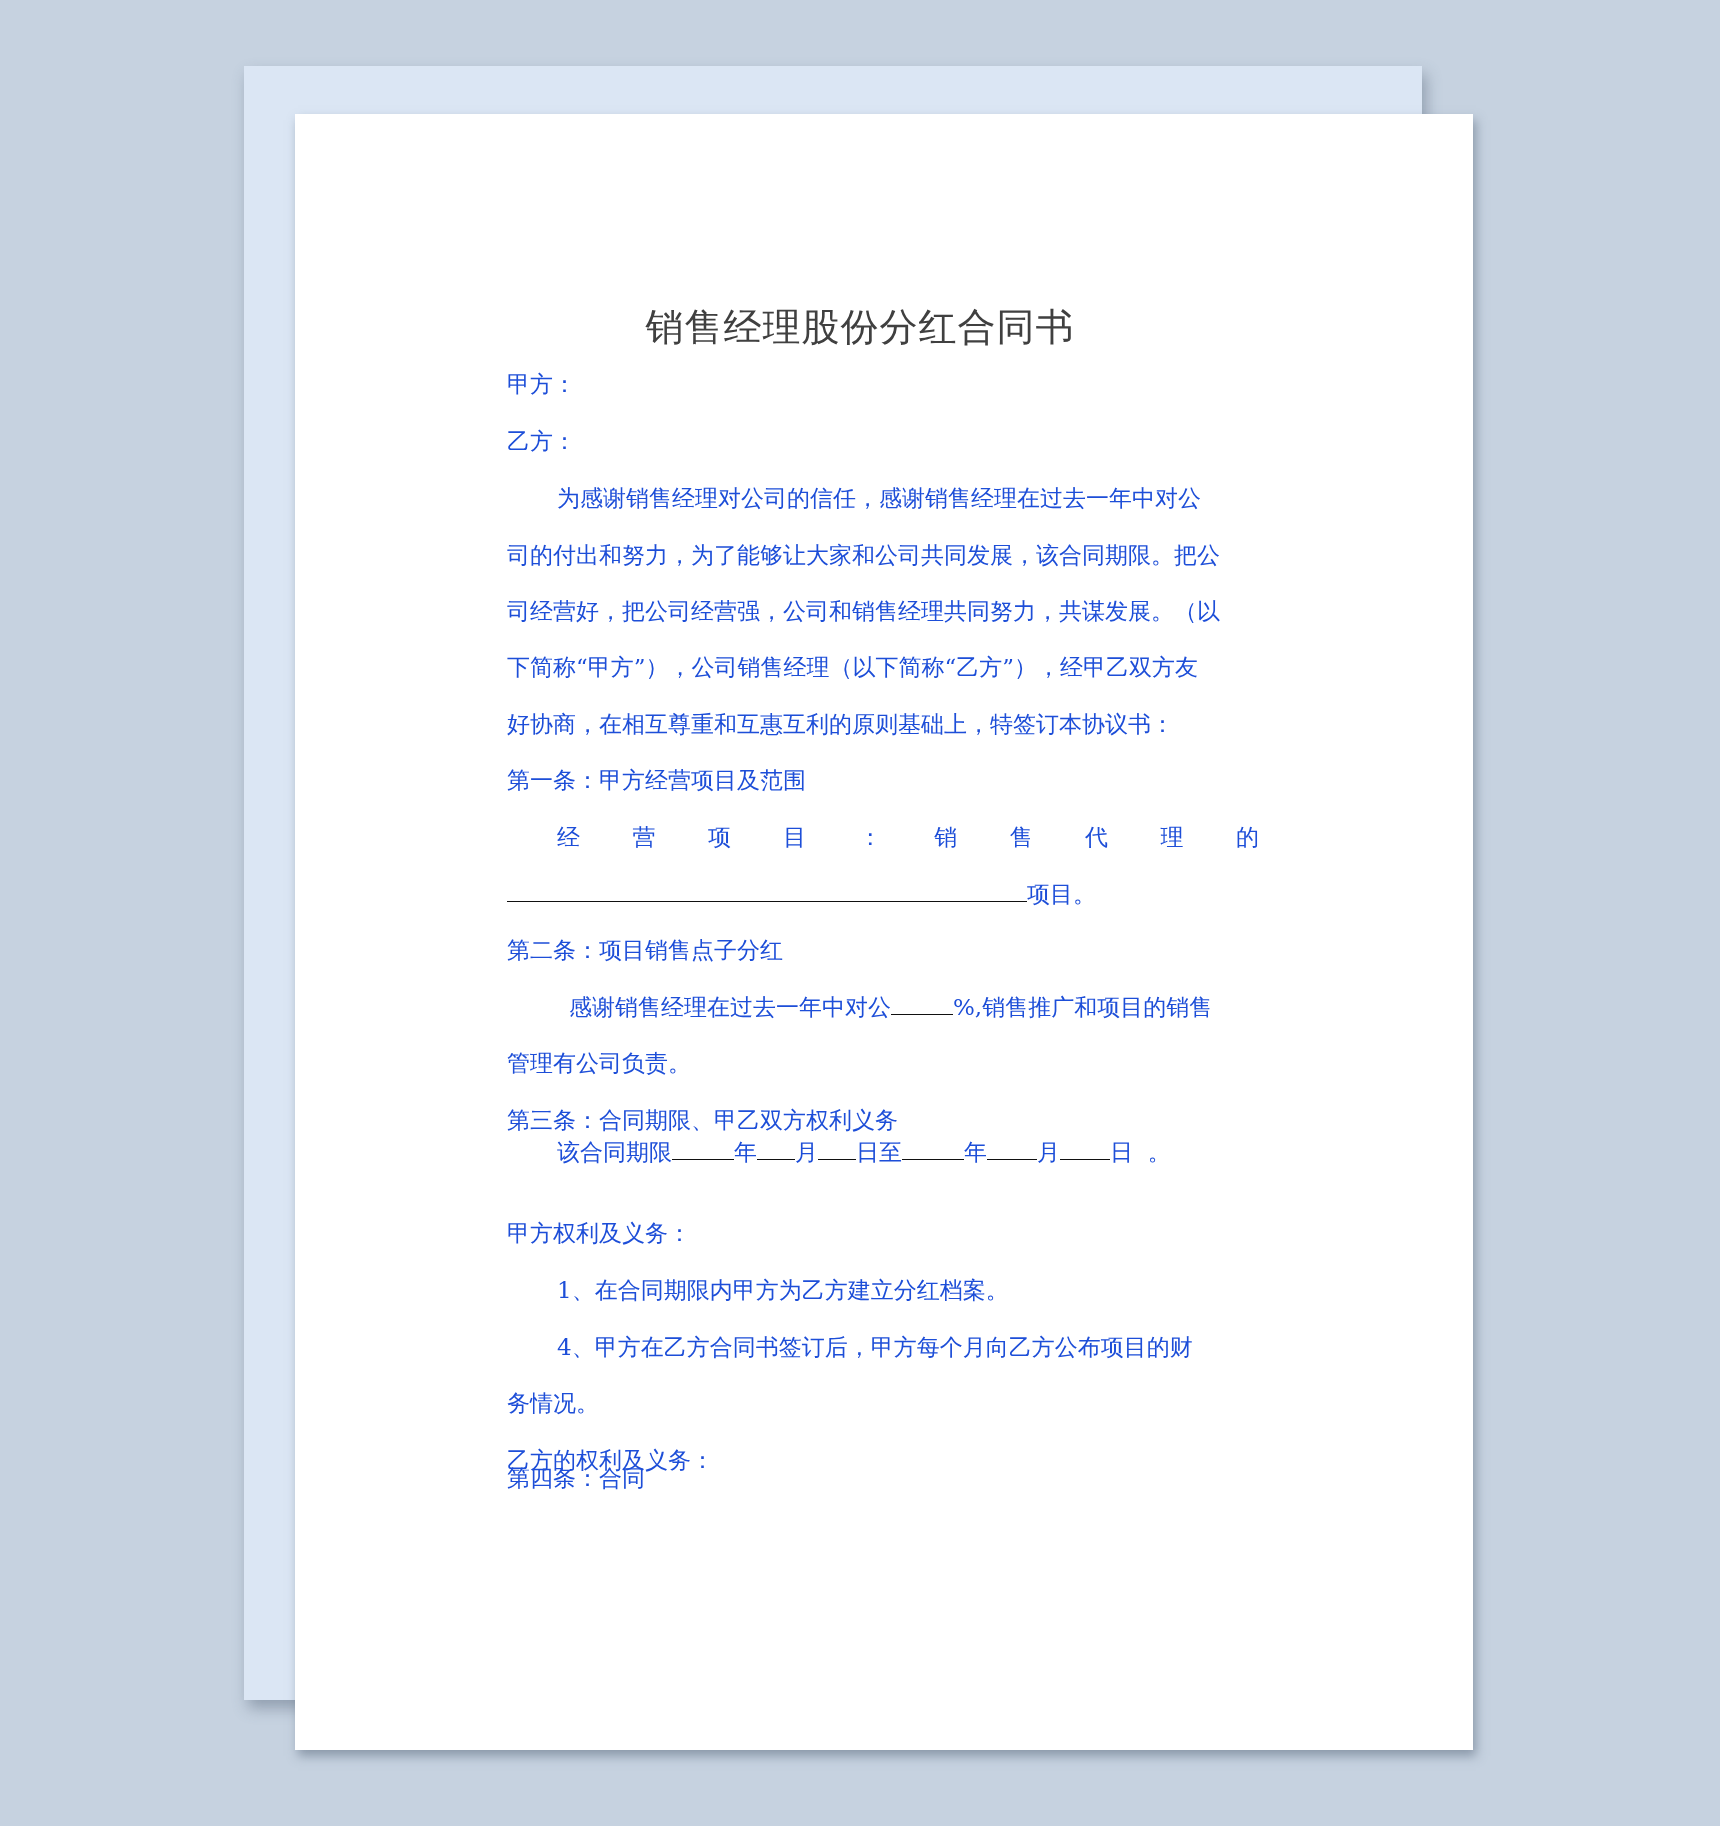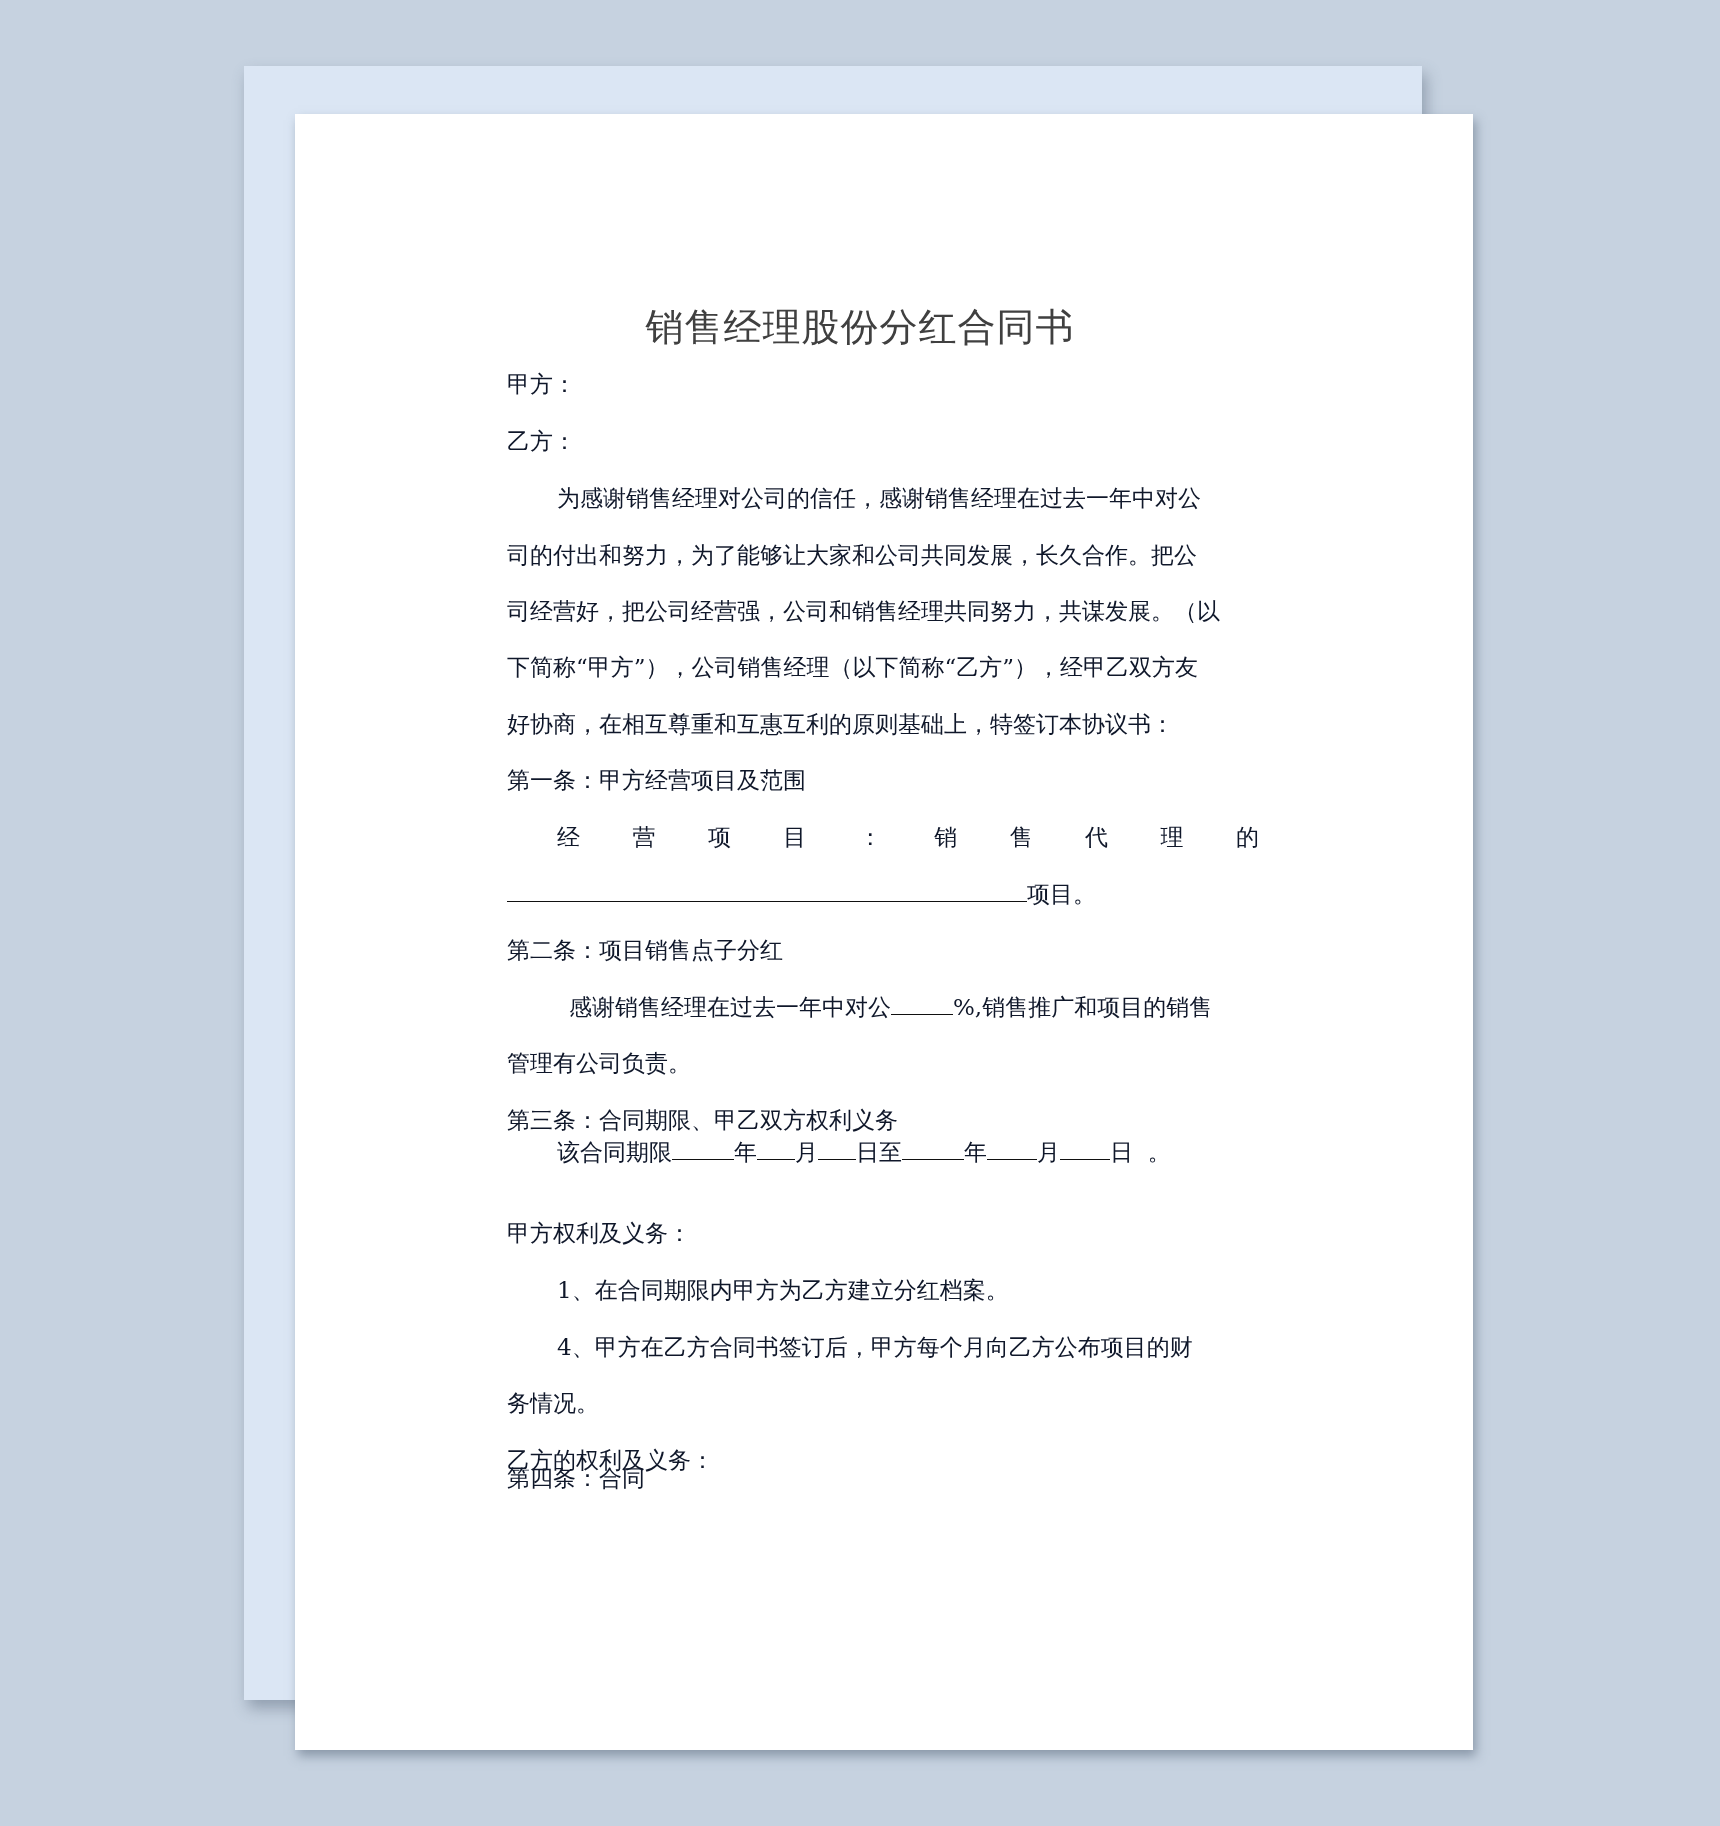--- a/index.html
+++ b/index.html
@@ -14,40 +14,40 @@
   .front-sheet {
     position:absolute; left:295px; top:114px; width:1178px; height:1636px;
     background:#ffffff; box-shadow: 3px 6px 10px rgba(80,95,115,0.5);
   }
   .title {
     position:absolute; left:0; width:100%; top:302px; text-align:center;
     font-family:"DejaVu Sans", "Liberation Sans", sans-serif; font-size:38px; color:#404040;
     letter-spacing:1px;
   }
   .line {
-    position:absolute; left:507px; width:752px; font-size:23px; color:#0f172a; white-space:nowrap;
+    position:absolute; left:507px; width:752px; font-size:23px; color:#1d4ed8; white-space:nowrap;
     line-height:30px; height:30px;
   }
   .indent { padding-left:50px; box-sizing:border-box; }
   .justify { display:flex; justify-content:space-between; padding-left:50px; box-sizing:border-box; }
   .blank { display:inline-block; border-bottom:1.5px solid #111; height:22px; vertical-align:baseline; }
 </style>
 </head>
 <body>
 
 <div class="back-sheet"></div>
 <div class="front-sheet"></div>
 
 <div class="title">销售经理股份分红合同书</div>
 
 <div class="line" style="top:369px">甲方：</div>
 <div class="line" style="top:426px">乙方：</div>
 
 <div class="line indent" style="top:483px">为感谢销售经理对公司的信任，感谢销售经理在过去一年中对公</div>
-<div class="line" style="top:540px">司的付出和努力，为了能够让大家和公司共同发展，长久合作。把公</div>
+<div class="line" style="top:540px">司的付出和努力，为了能够让大家和公司共同发展，该合同期限。把公</div>
 <div class="line" style="top:596px">司经营好，把公司经营强，公司和销售经理共同努力，共谋发展。（以</div>
 <div class="line" style="top:652px">下简称“甲方”），公司销售经理（以下简称“乙方”），经甲乙双方友</div>
 <div class="line" style="top:709px">好协商，在相互尊重和互惠互利的原则基础上，特签订本协议书：</div>
 
 <div class="line" style="top:765px">第一条：甲方经营项目及范围</div>
 <div class="line justify" style="top:822px">
   <span>经</span>
   <span>营</span>
   <span>项</span>
   <span>目</span>

